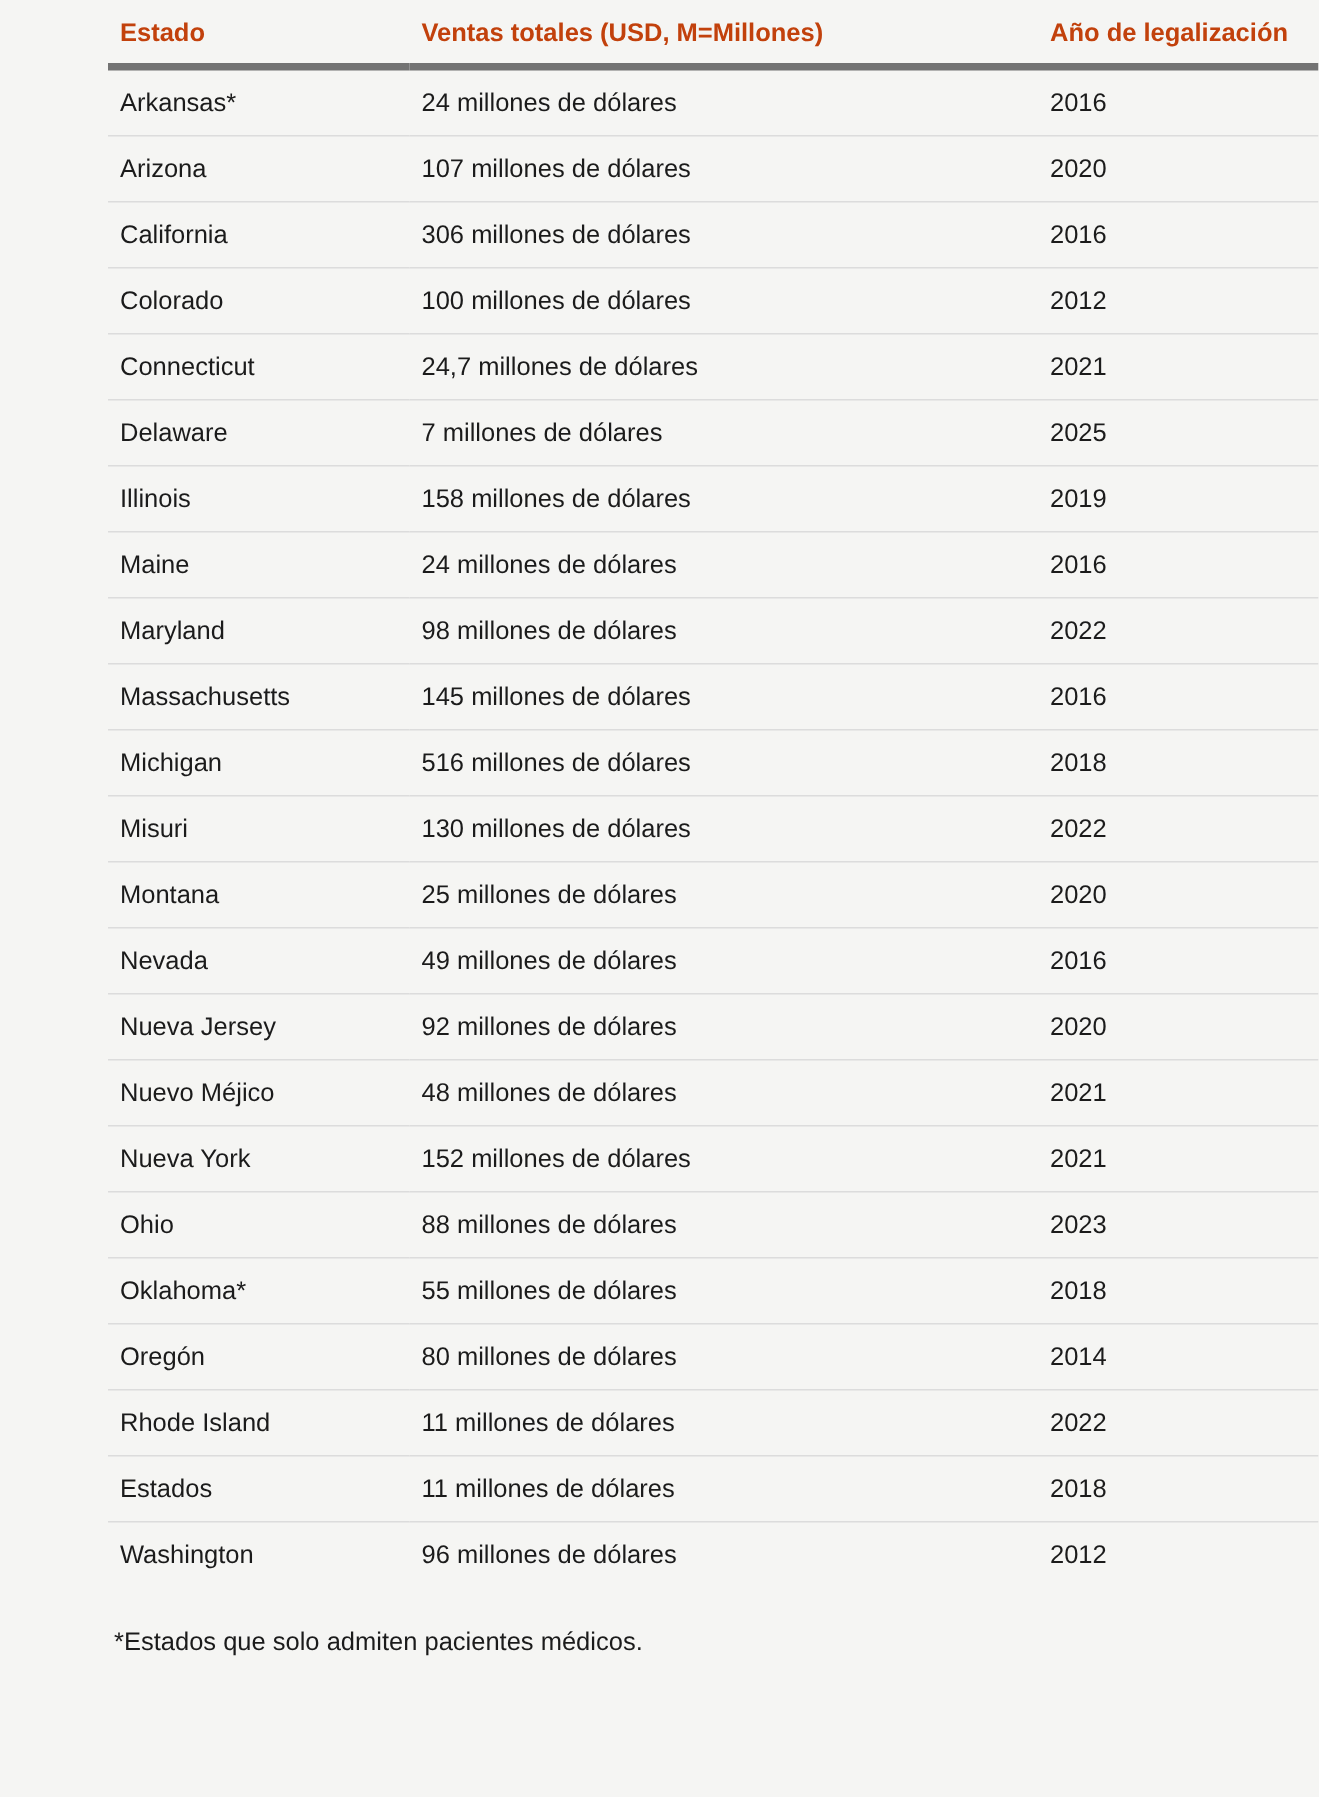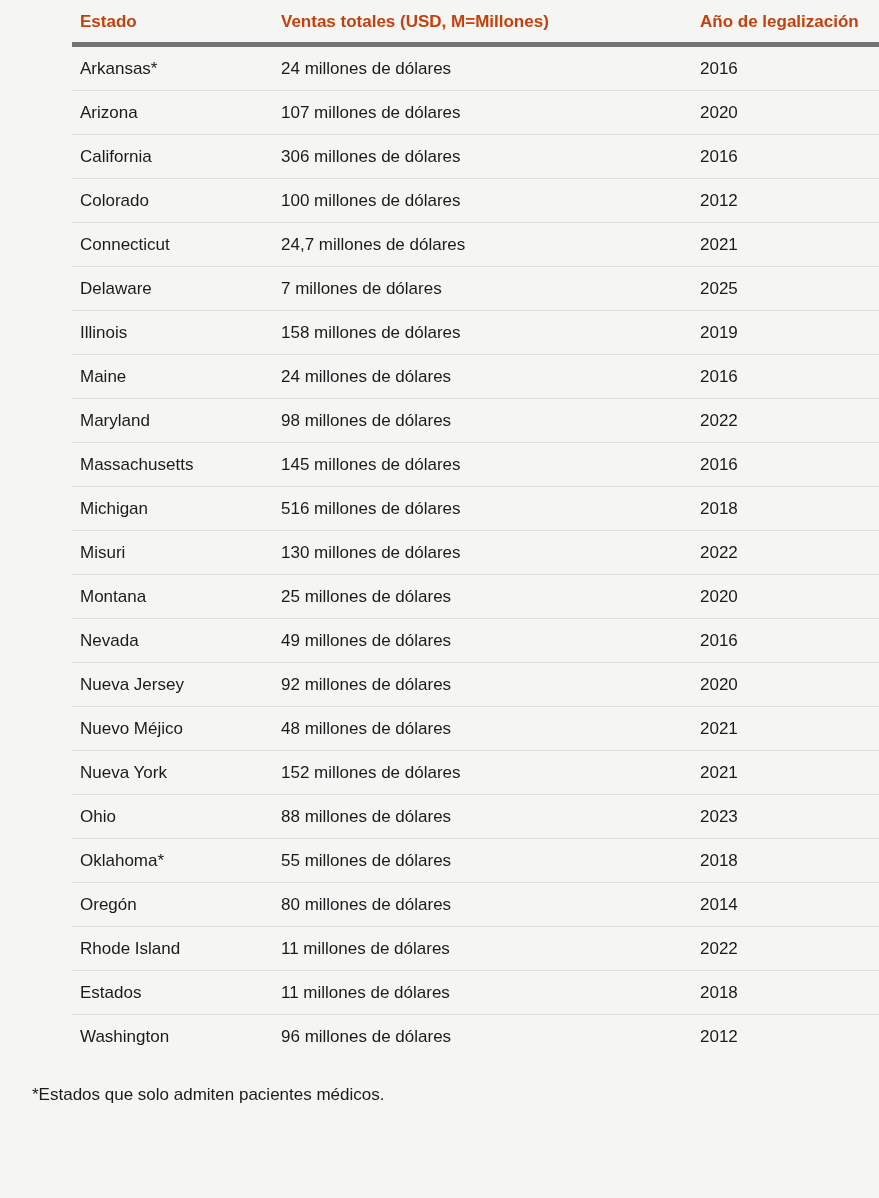--- a/index.html
+++ b/index.html
@@ -40,21 +40,21 @@
     padding: 11px 8px;
     border-bottom: 1px solid #dcdcdc;
     white-space: nowrap;
     color: #1b1b1b;
   }
   tbody tr:last-child td {
     border-bottom: none;
     margin-top: 40px;
   }
   .footnote {
-    margin: 27px 0 0 32px;
+    margin: 27px 0 0 76px;
     font-size: 17px;
     color: #1b1b1b;
   }
 </style>
 </head>
 <body>
 
 <div class="page">
 
   <table class="sales-table">

